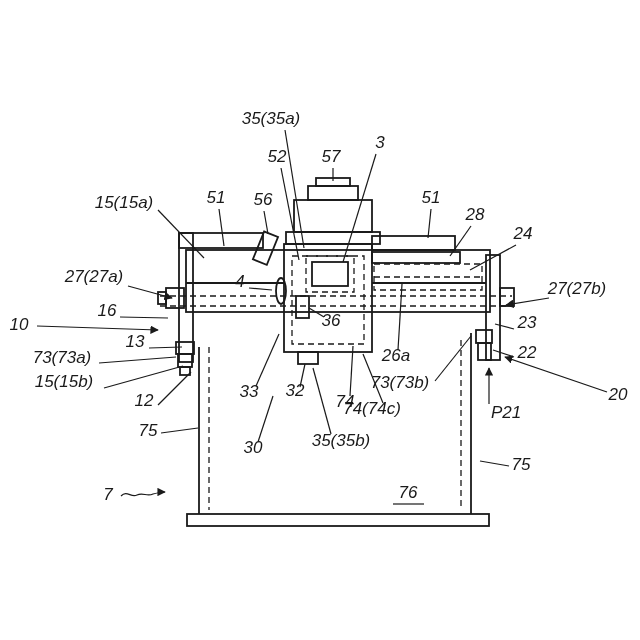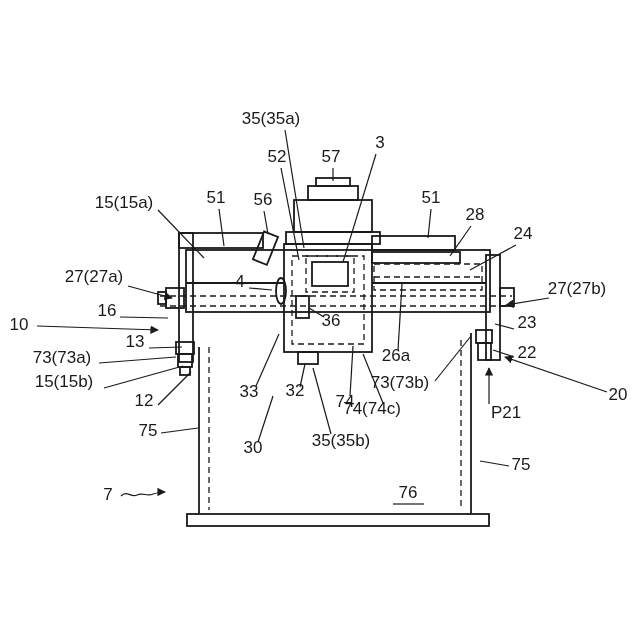--- a/index.html
+++ b/index.html
@@ -1,17 +1,17 @@
 <!DOCTYPE html>
 <html style="--line: #1a1a1a; --bg: #ffffff;"><head>
 <meta charset="utf-8">
 <style>
   :root { --line: #1a1a1a; --bg: #ffffff; }
   html, body { margin: 0; padding: 0; background: var(--bg); }
-  .stage { position: relative; width: 640px; height: 640px; background: var(--bg); overflow: hidden; }
+  .stage { position: relative; width: 640px; height: 640px; background: var(--bg); overflow: hidden; font-style: italic; }
   svg { display: block; }
   .s  { stroke: var(--line); fill: none; stroke-width: 1.8; stroke-linejoin: miter; }
   .sd { stroke: var(--line); fill: none; stroke-width: 1.3; stroke-dasharray: 6 4; }
   .lead { stroke: var(--line); fill: none; stroke-width: 1.2; }
   .lbl { font-family: "Liberation Sans", sans-serif; font-size: 17px; fill: var(--line); text-anchor: middle; }
 </style>
 </head>
 <body>
 
 <div class="stage">

